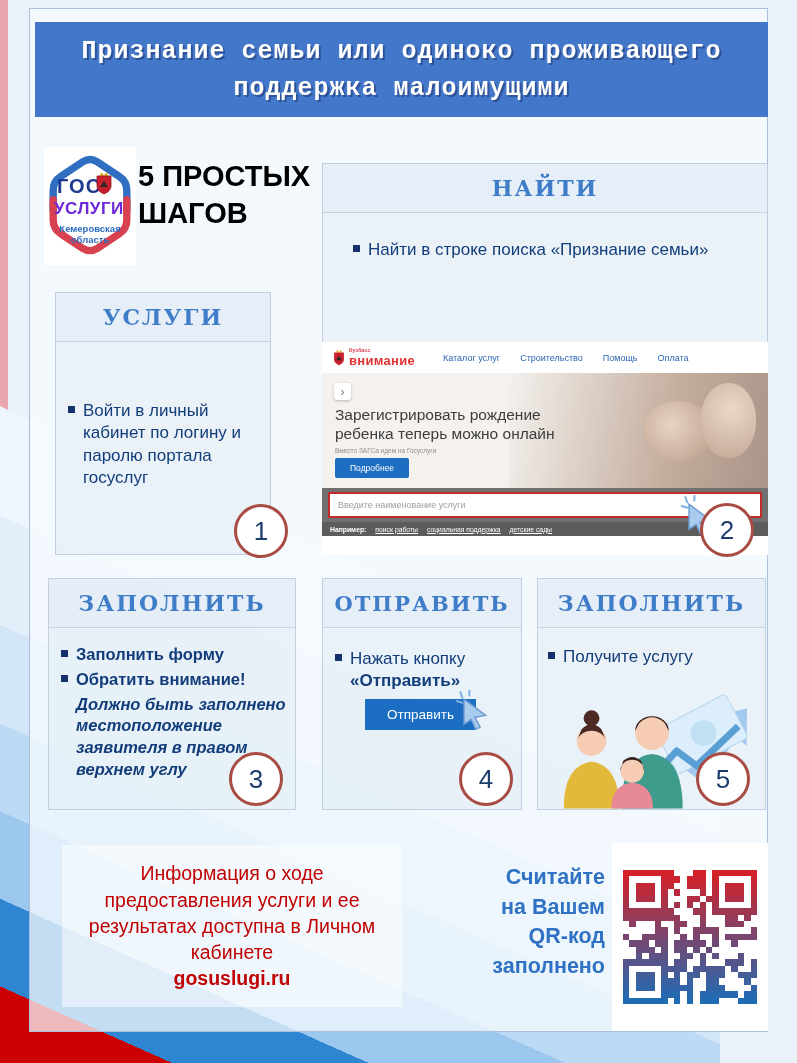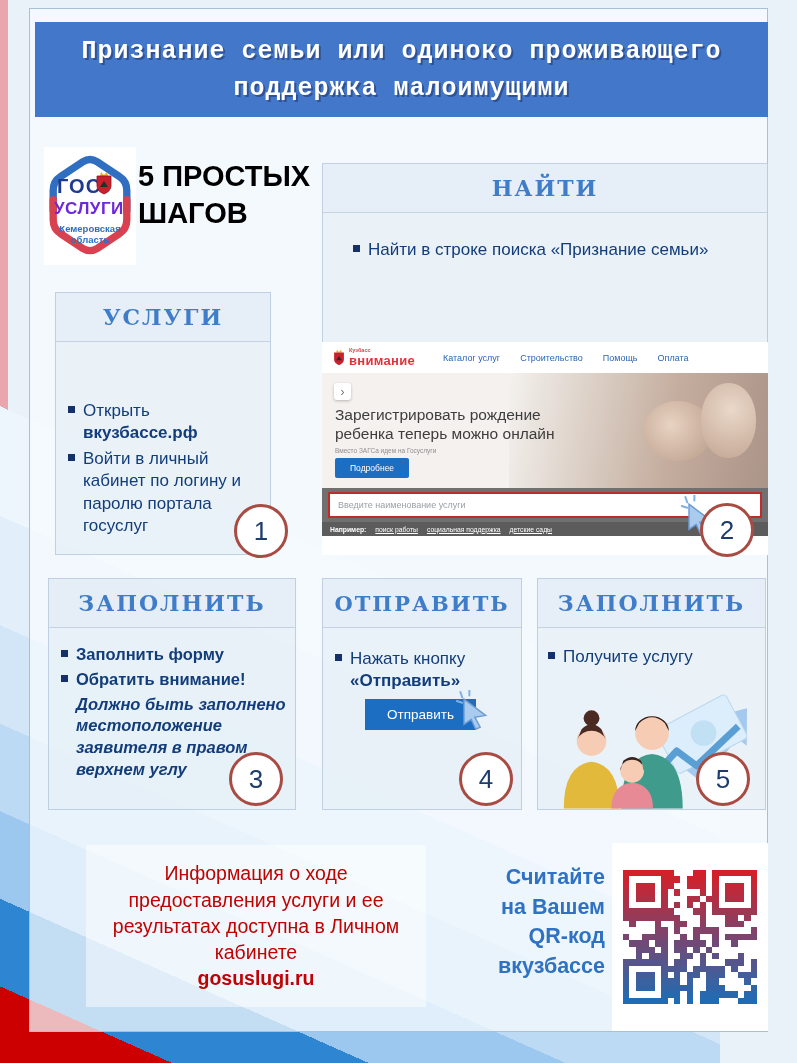--- a/index.html
+++ b/index.html
@@ -87,21 +87,21 @@
 
   
   .send-btn{position:absolute;left:42px;top:120px;background:#1b6ec2;color:#fff;font-size:13.5px;
     padding:8px 22px;border:none;font-family:"Liberation Sans",sans-serif;}
 
   
   .family-svg{position:absolute;left:0;bottom:0;width:100%;height:128px;}
 
   
   .info-box{position:absolute;left:62px;top:845px;width:340px;height:162px;background:rgba(255,255,255,0.5);
-    display:flex;align-items:center;justify-content:center;text-align:center;margin-left:24px;}
+    display:flex;align-items:center;justify-content:center;text-align:center;}
   .info-text{width:300px;color:#c00202;font-size:19.5px;line-height:1.35;}
 
   
   .qr-caption{position:absolute;left:430px;top:863px;width:175px;text-align:right;color:#2f72c4;
     font-weight:bold;font-size:21.5px;line-height:1.38;}
   .qr-box{position:absolute;left:612px;top:843px;width:156px;height:188px;background:#fff;
     display:flex;align-items:center;justify-content:center;}
   .qr-grid{display:grid;grid-template-columns:repeat(21,1fr);grid-template-rows:repeat(21,1fr);
     width:134px;height:134px;}
 </style>
@@ -137,24 +137,20 @@
   </div>
 
   <div class="heading5">
     <div>5 ПРОСТЫХ</div>
     <div>ШАГОВ</div>
   </div>
 
   <div class="card" style="left:55px;top:292px;width:216px;height:263px;">
     <div class="card-header">УСЛУГИ</div>
     <div class="card-body" style="padding:58px 8px 0 12px;">
-      <div class="bullet">
-        <span class="sq"></span>
-        <span><span>Открыть </span><b class="inb">вкузбассе.рф</b></span>
-      </div>
       <div class="bullet">
         <span class="sq"></span>
         <span>Войти в личный кабинет по  логину и паролю портала госуслуг</span>
       </div>
     </div>
   </div>
   <div class="num" style="left:234px;top:504px;">1</div>
 
   <div class="card" style="left:322px;top:163px;width:446px;height:392px;">
     <div class="card-header">НАЙТИ</div>
@@ -278,21 +274,21 @@
     <div class="info-text">
       <span>Информация о ходе предоставления услуги и ее результатах доступна в Личном кабинете</span><br>
       <b>gosuslugi.ru</b>
     </div>
   </div>
 
   <div class="qr-caption">
     <div>Считайте</div>
     <div>на Вашем</div>
     <div>QR-код</div>
-    <div>вкузбассе</div>
+    <div>заполнено</div>
   </div>
   <div class="qr-box">
     <div class="qr-grid">
         <div style="background: rgb(212, 32, 40);"></div>
         <div style="background: rgb(212, 32, 40);"></div>
         <div style="background: rgb(212, 32, 40);"></div>
         <div style="background: rgb(212, 32, 40);"></div>
         <div style="background: rgb(212, 32, 40);"></div>
         <div style="background: rgb(212, 32, 40);"></div>
         <div style="background: rgb(212, 32, 40);"></div>

